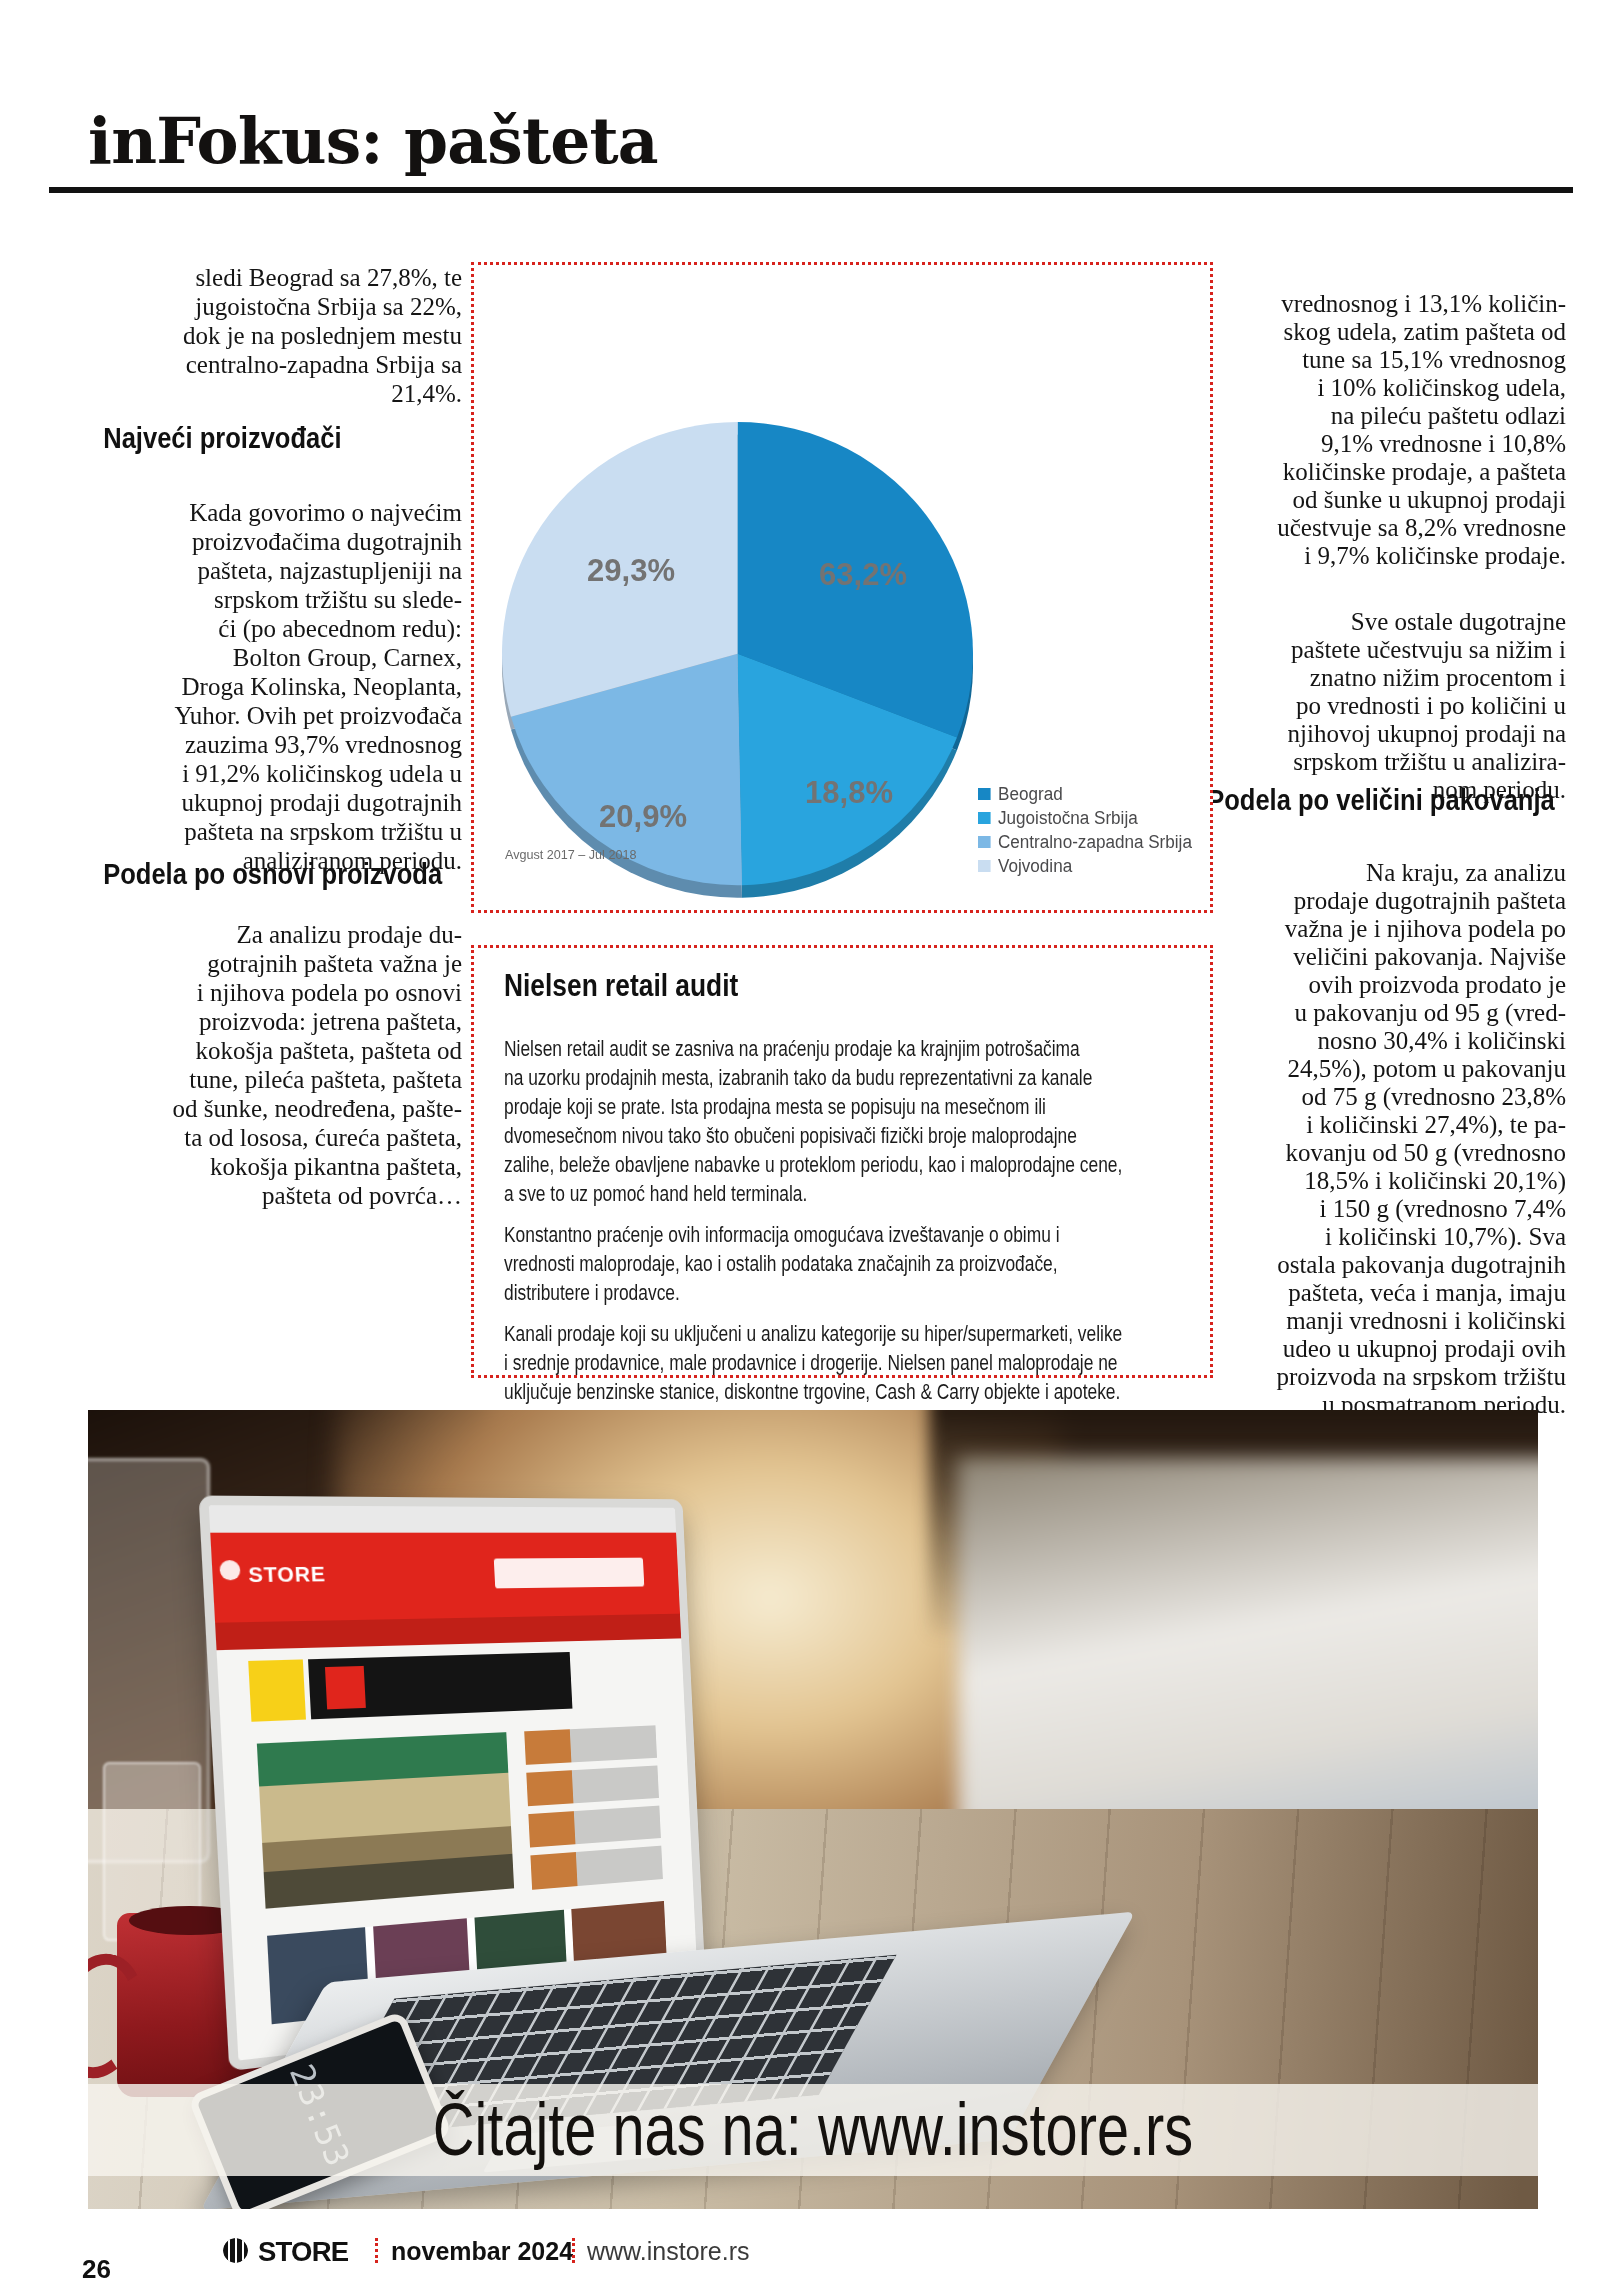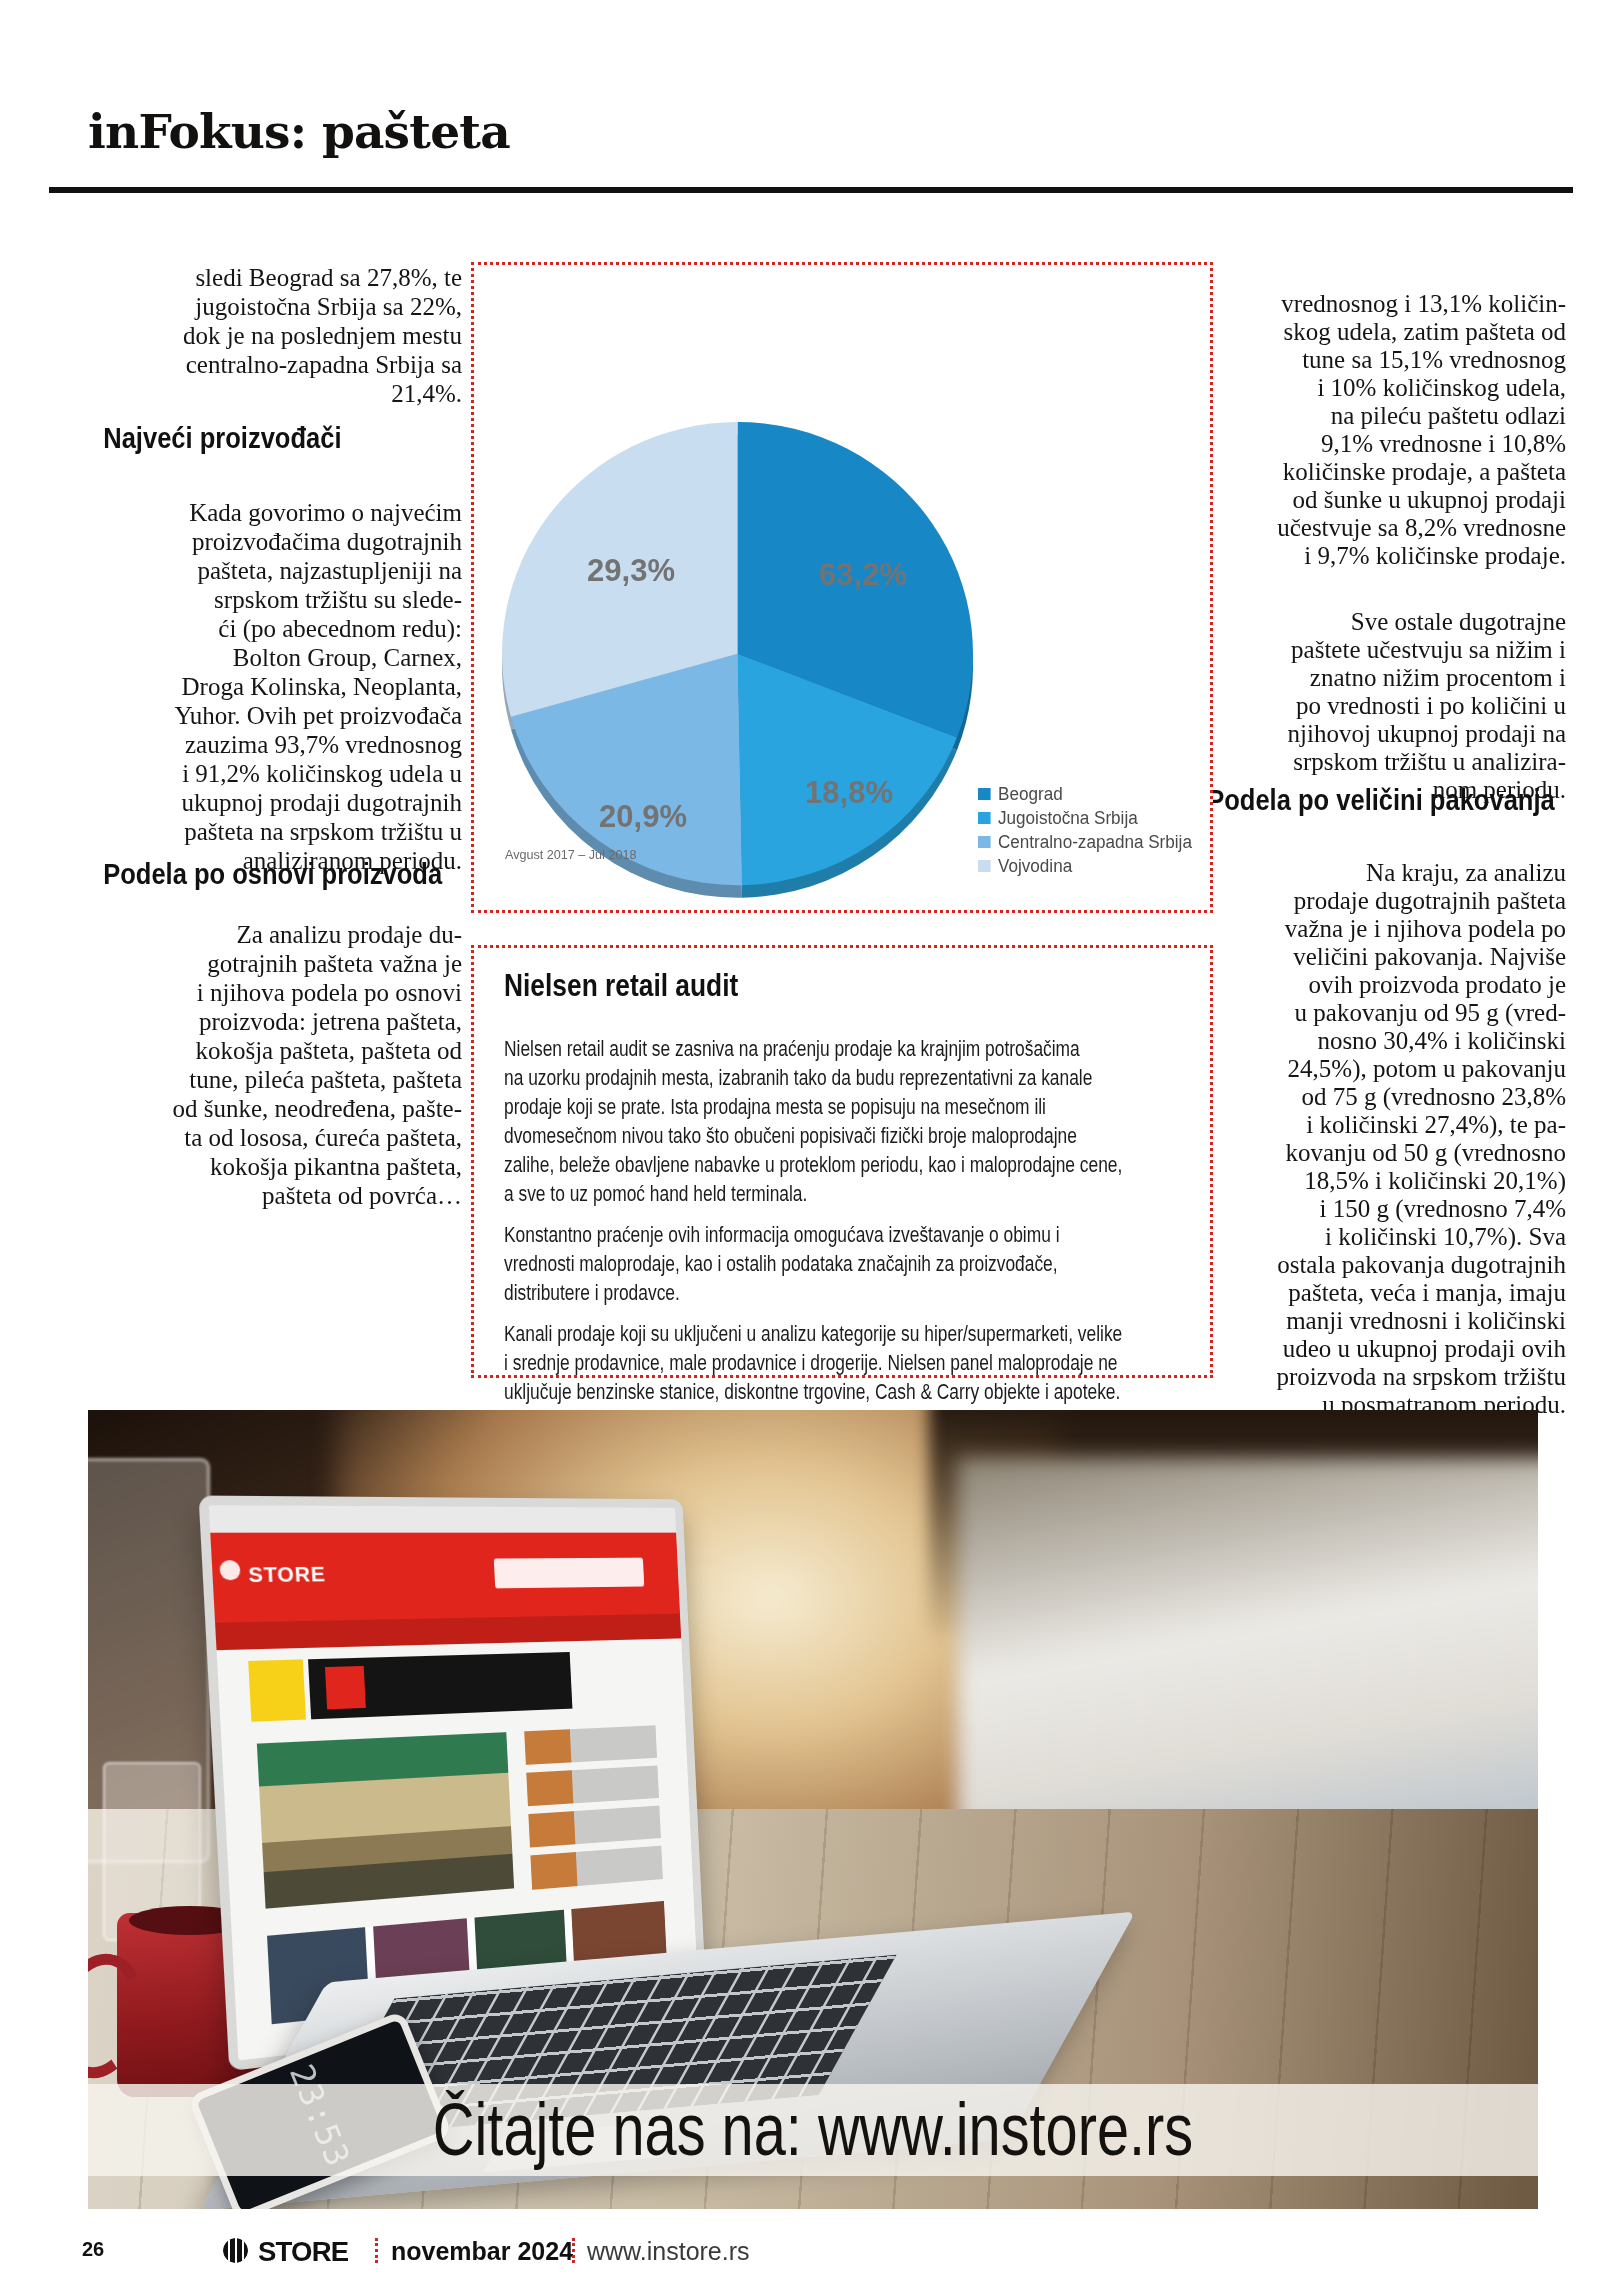--- a/index.html
+++ b/index.html
@@ -2,21 +2,21 @@
 <html style="font-size:12.6px"><head>
 <meta charset="utf-8">
 <style>
   html,body{margin:0;padding:0;background:#888;}
   .sheet{position:relative;width:1623px;height:2295px;background:#ffffff;overflow:hidden;
          font-family:"Liberation Serif",serif;color:#151515;}
   .abs{position:absolute;}
 
   
   .mag-title{left:88px;top:104px;font-family:"DejaVu Serif",serif;font-weight:bold;
-             font-size:47px;letter-spacing:-0.8px;color:#131110;}
+             font-size:63px;letter-spacing:-0.8px;color:#131110;}
   .header-rule{left:49px;top:187px;width:1524px;height:5.5px;background:#111;}
 
   
   .col{width:374px;font-size:25px;line-height:29px;white-space:pre-line;text-align:right;}
   .col p{margin:0;white-space:pre-line;}
   .p-block{position:absolute;white-space:pre-line;}
   .indent{text-indent:31px;}
   .col-head{position:absolute;font-family:"Liberation Sans",sans-serif;font-weight:bold;
             font-size:29px;color:#111;transform:scaleX(.88);transform-origin:0 50%;
             padding-left:17.3px;white-space:nowrap;}
@@ -106,21 +106,21 @@
   .deck-keys{position:absolute;left:10%;top:10%;width:62%;height:62%;background:#2e3237;
       background-image:repeating-linear-gradient(90deg,rgba(0,0,0,0) 0 23.6px,#c3c8cc 23.6px 27px),
                        repeating-linear-gradient(0deg,rgba(0,0,0,0) 0 19px,#c3c8cc 19px 22px);}
   .deck-pad{position:absolute;left:34%;top:78%;width:22%;height:16%;background:#cdd2d6;border-radius:3.1px;}
   .overlay-band{left:0;top:84.3%;width:100%;height:11.6%;background:rgba(247,244,238,.82);}
   .overlay-text{position:absolute;left:50%;top:49%;transform:translate(-50%,-50%) scaleX(.78);
                 font-family:"Liberation Sans",sans-serif;font-size:74px;color:#14110e;white-space:nowrap;}
 
   
   .footer-row{left:0;top:2235px;width:1623px;height:36px;font-family:"Liberation Sans",sans-serif;}
-  .page-num{position:absolute;left:82px;top:3px;font-weight:bold;font-size:20px;color:#111;}
+  .page-num{position:absolute;left:82px;top:19px;font-weight:bold;font-size:26px;color:#111;}
   .f-logo{position:absolute;left:223px;top:3.1px;width:25px;height:25px;border-radius:50%;background:#111;
           background-image:repeating-linear-gradient(90deg,rgba(0,0,0,0) 0 4.7px,#fff 4.7px 7px);
           background-clip:content-box;padding:0;}
   .f-brand{position:absolute;left:258px;top:0.8px;font-weight:bold;font-size:27.5px;letter-spacing:-0.8px;color:#111;}
   .f-sep1{position:absolute;left:375px;top:3.1px;height:25px;border-left:3.1px dotted #d7231d;}
   .f-issue{position:absolute;left:391px;top:2.4px;font-weight:bold;font-size:25px;color:#111;}
   .f-sep2{position:absolute;left:572px;top:3.1px;height:25px;border-left:3.1px dotted #d7231d;}
   .f-site{position:absolute;left:587px;top:2.4px;font-size:25px;color:#3a3a3a;}
 </style>
 </head>

